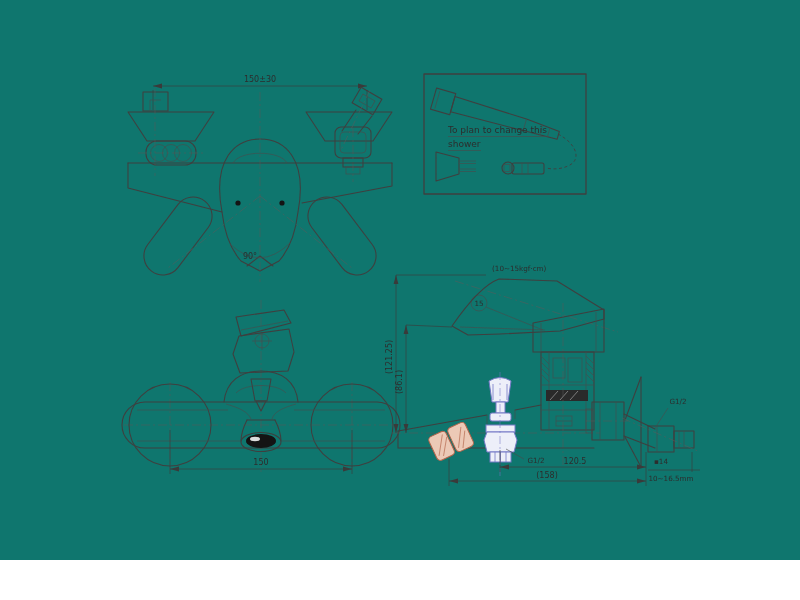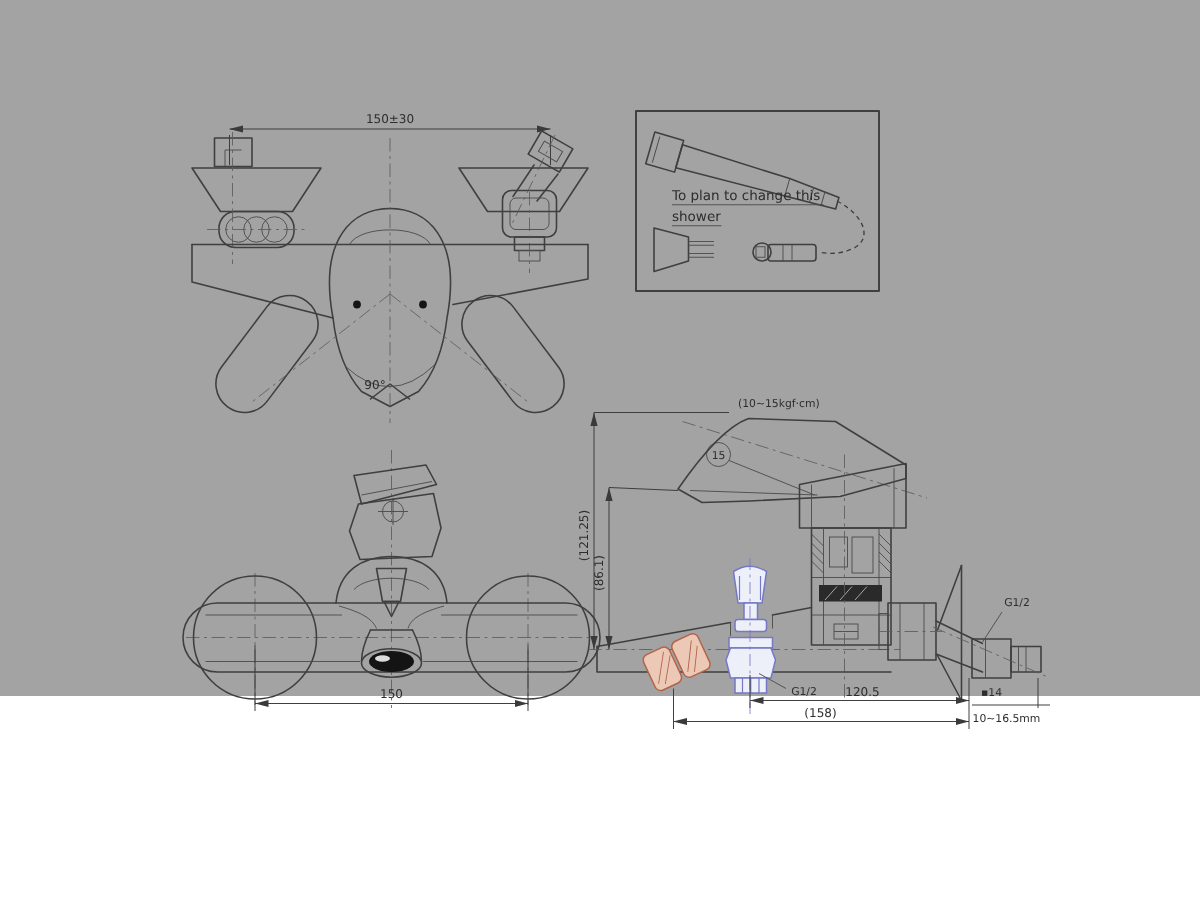--- a/index.html
+++ b/index.html
@@ -1,16 +1,16 @@
 <!DOCTYPE html>
 <html><head>
 <meta charset="utf-8">
 <style>
   html,body{margin:0;padding:0;background:#ffffff;width:800px;height:600px;overflow:hidden;}
-  .stage{position:relative;width:800px;height:464px;background:#a3a3a3;}
+  .stage{position:relative;width:800px;height:560px;background:#0f766e;}
   svg{display:block;}
   svg text{font-family:"DejaVu Sans",sans-serif;fill:#2d2d2d;}
   .txt{font-size:8px;}
   .txt-s{font-size:7.2px;}
   .note{font-size:9px;}
   .ln{fill:none;stroke:#3f3f3f;stroke-width:1.05;stroke-linejoin:round;stroke-linecap:round;}
   .ln2{fill:none;stroke:#3f3f3f;stroke-width:1.3;stroke-linejoin:round;}
   .thin{fill:none;stroke:#4a4a4a;stroke-width:0.6;}
   .cl{fill:none;stroke:#5a5a5a;stroke-width:0.55;stroke-dasharray:9 3 2 3;}
   .dim{fill:none;stroke:#3a3a3a;stroke-width:0.65;}

